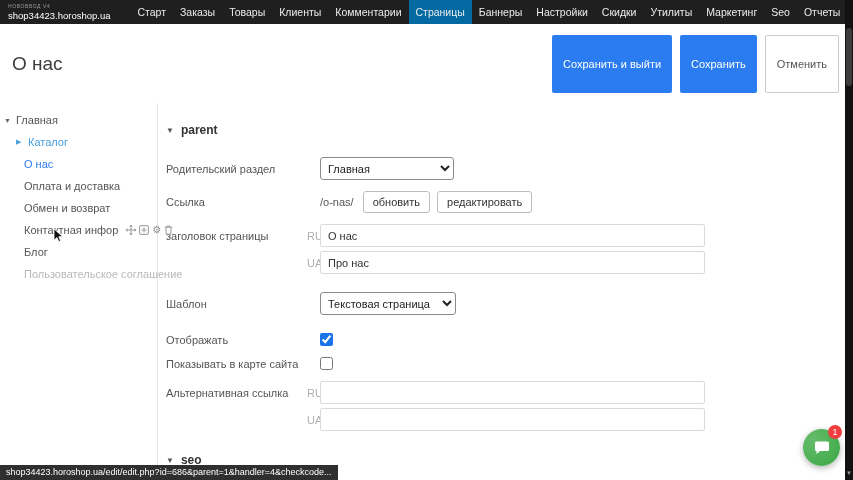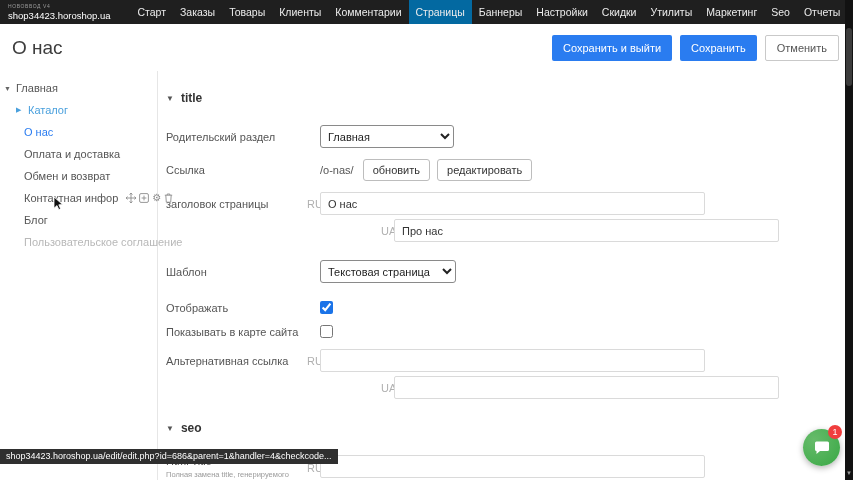--- a/index.html
+++ b/index.html
@@ -13,21 +13,21 @@
   .logo-top { font-size: 5px; color:#9a9a9a; letter-spacing:.6px; }
   .logo-main { font-size: 9.5px; font-weight: normal; margin-top: 2px; }
   .menu { display:flex; margin-left: 10px; }
   .menu a { font-size: 10.5px; color:#ececec; padding: 0 7px; line-height:24px; text-decoration:none; white-space:nowrap; }
   .menu a.active { background:#0369a1; }
 
   
   .page-header { display:flex; align-items:center; padding: 11px 14px 10px 12px; }
   .page-title { font-size: 19px; font-weight: 400; color:#3d3d3d; }
   .actions { margin-left:auto; display:flex; gap:8px; }
-  .btn { font-size: 11px; border-radius: 2px; padding: 6px 11px; border:none; cursor:pointer;
+  .btn { font-size: 11px; border-radius: 2px; padding: 22px 11px; border:none; cursor:pointer;
          font-family:"Liberation Sans",sans-serif; }
   .btn.blue { background:#2a7cf0; color:#fff; }
   .btn.ghost { background:#fff; border:1px solid #c9c9c9; color:#555; }
 
   
   .content { display:flex; align-items:stretch; min-height: 420px; }
   .sidebar { width: 157px; flex-shrink:0; padding-top: 6px; }
   .main { flex:1; border-left: 1px solid #e6e6e6; padding: 12px 0 0 8px; }
 
   
@@ -43,38 +43,38 @@
   .row-icons { display:flex; gap:3px; align-items:center; margin-left: 4px; }
   .row-icons svg, .row-icons span { display:block; color:#8c8c8c; }
   .gear-glyph { font-size: 10px; line-height: 10px; }
   .cursor-arrow { position:absolute; left: 53px; top: 9px; z-index: 5; }
 
   
   .section-head { display:flex; align-items:center; gap:7px; font-weight:bold; font-size:12px;
                   color:#333; margin: 8px 0 20px 0; cursor:pointer; }
   .section-head .chev { font-size: 8px; color:#555; font-weight:normal; }
   .frow { display:flex; align-items:center; margin-bottom: 11px; }
-  .frow.sub { margin-top: -7px; margin-bottom: 11px; justify-content: center; }
+  .frow.sub { margin-top: -7px; margin-bottom: 11px; }
   .frow.gap-top { margin-top: 18px; }
   .flabel { width: 141px; flex-shrink:0; font-size: 11px; color:#555; }
   .flabel .hint { font-size: 7.5px; color:#9a9a9a; margin-top: 3px; line-height: 1.2; }
   .lang { width: 13px; flex-shrink:0; font-size: 11px; color:#b0b0b0; }
   .tin { width: 385px; height: 23px; border:1px solid #dadada; border-radius:2px;
          font-size: 11px; padding: 0 7px; color:#333; font-family:"Liberation Sans",sans-serif; }
   select.fsel { width: 134px; height: 23px; font-size: 11px; border:1px solid #8a8a8a;
                 border-radius:3px; background:#fff; color:#222; padding: 0 3px;
                 font-family:"Liberation Sans",sans-serif; }
   .link-path { font-size: 11px; color:#555; margin-right: 9px; }
   .mini-btn { background:#fff; border:1px solid #bdbdbd; border-radius:3px; color:#333;
               font-size: 11px; padding: 4px 9px; margin-right: 7px; cursor:pointer;
               font-family:"Liberation Sans",sans-serif; }
   input[type=checkbox] { width: 13px; height: 13px; accent-color:#1a73e8; cursor:pointer; }
 
   
-  .statusbar { position: fixed; left: 0; bottom: 16px; background:#2f2f2f; color:#fff;
+  .statusbar { position: fixed; left: 0; bottom: 0; background:#2f2f2f; color:#fff;
                font-size: 9px; padding: 2px 6px 3px; z-index: 50; white-space:nowrap; }
   .scroll-strip { position: fixed; right: 0; top: 0; width: 8px; height: 480px;
                   background:#121212; z-index: 60; }
   .scroll-thumb { position:absolute; top: 28px; left:1px; width: 6px; height: 58px;
                   background:#3c3c3c; border-radius:3px; }
   .scroll-down { position:absolute; bottom: 4px; left: 0; width: 8px; text-align:center;
                  color:#9a9a9a; font-size: 6px; }
   .chat-widget { position: fixed; right: 13px; bottom: 14px; width: 37px; height: 37px;
                  border-radius: 50%; background: radial-gradient(circle at 30% 30%, #66bb6a, #39a845);
                  z-index: 70; cursor:pointer; box-shadow: 0 2px 6px rgba(0,0,0,.3);
@@ -171,21 +171,21 @@
     </div>
     <div class="tree-item ti-leaf c-muted">
       <span>Пользовательское соглашение</span>
     </div>
   </div>
 
   <div class="main">
 
     <div class="section-head">
       <span class="chev">▼</span>
-      <span>title</span>
+      <span>parent</span>
     </div>
 
     <div class="frow">
       <div class="flabel">Родительский раздел</div>
       <div class="lang"></div>
       <select class="fsel">
         <option>Главная</option>
       </select>
     </div>
 

